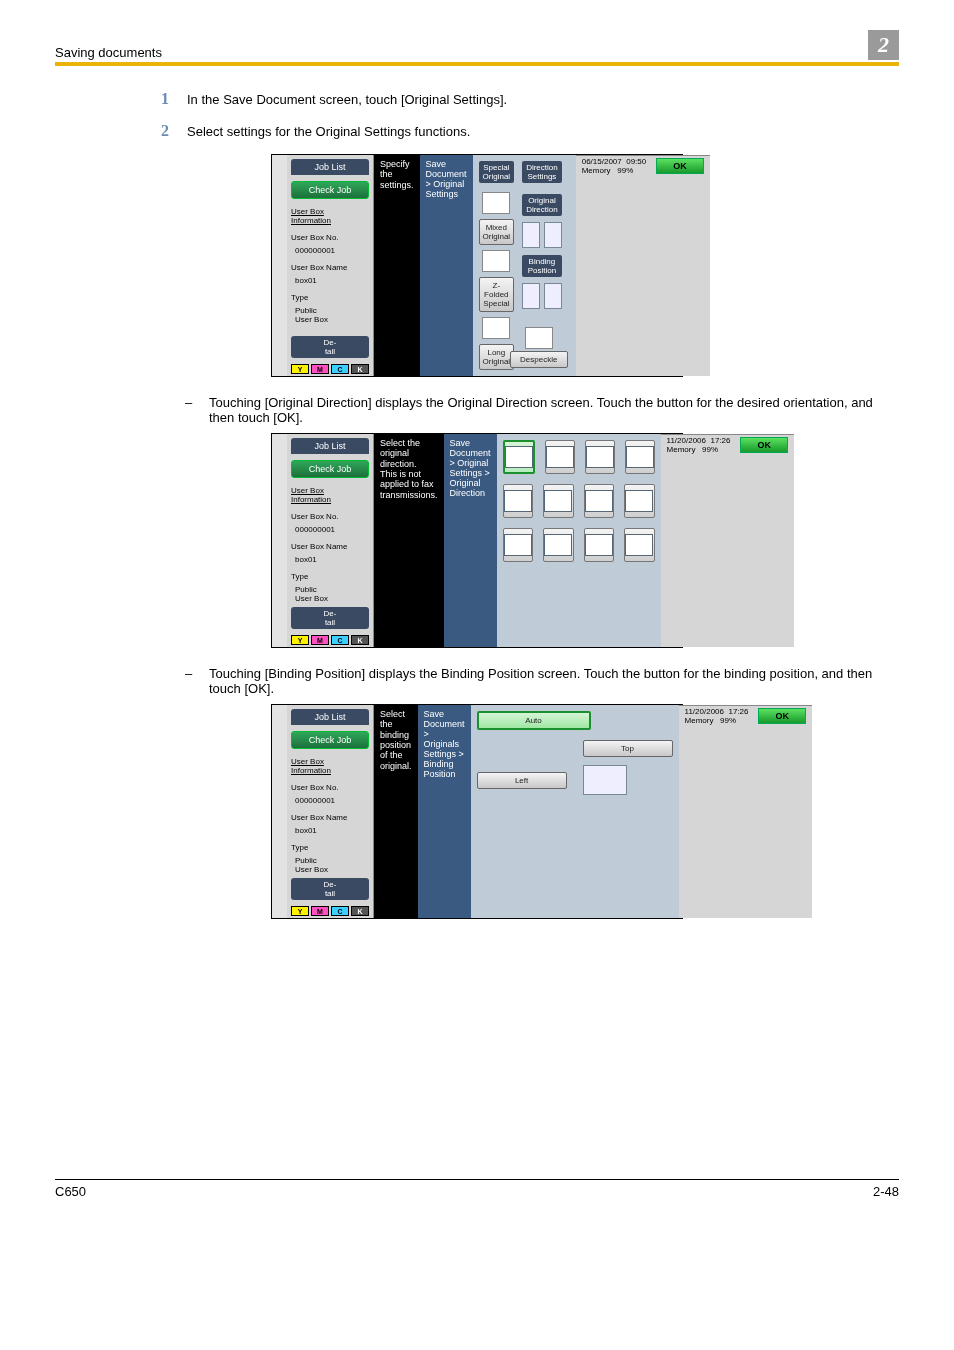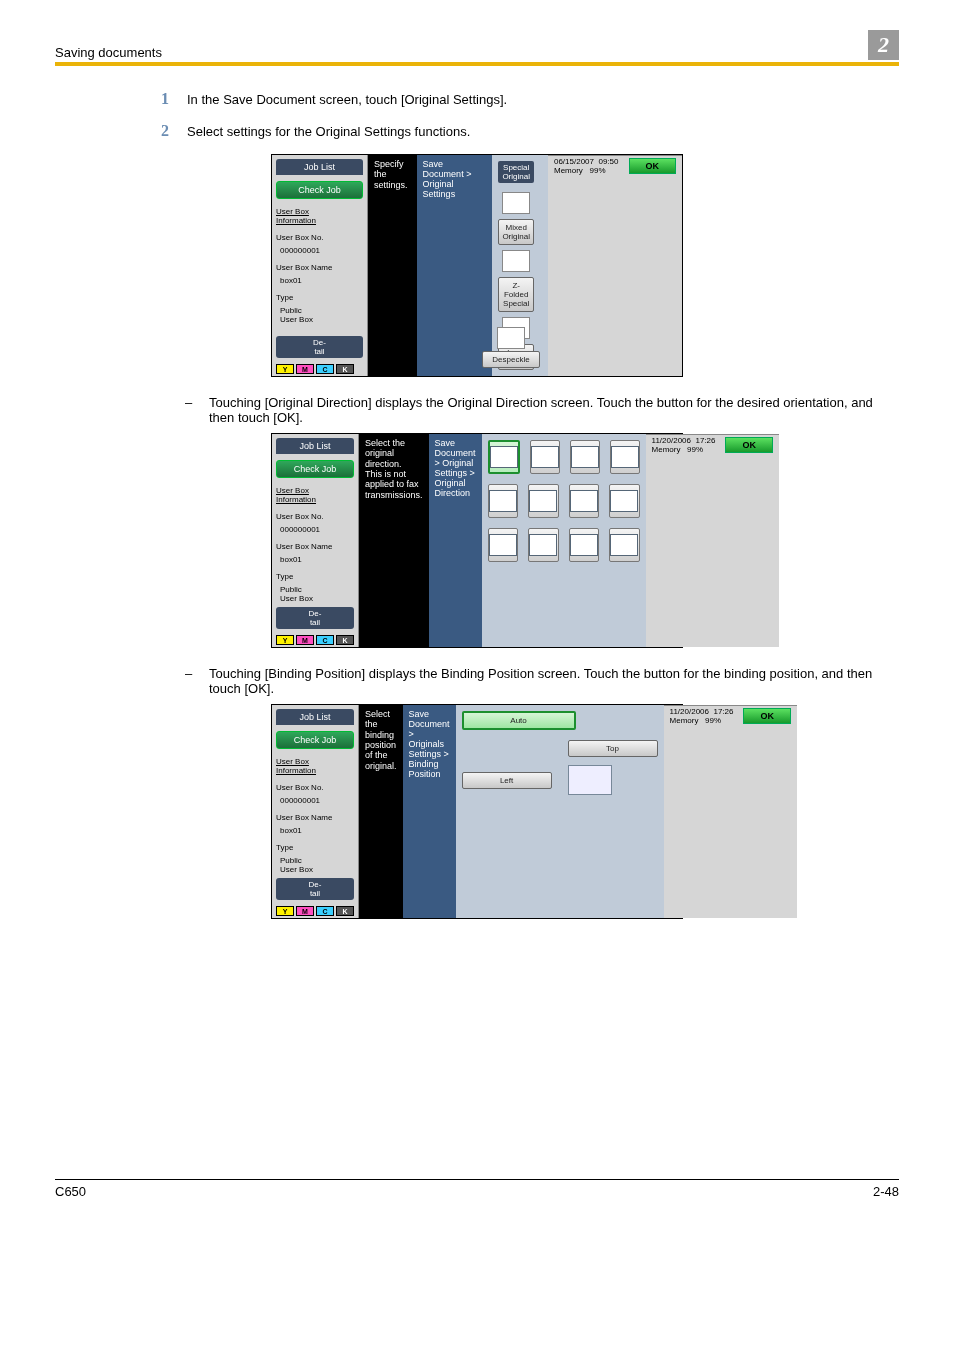--- a/index.html
+++ b/index.html
@@ -18,21 +18,21 @@
   .steps { margin-left: 100px; }
   .step { display: flex; gap: 18px; margin-bottom: 14px; }
   .step-num { color: #6b8db3; font-weight: bold; font-size: 16px; width: 14px; text-align: right; font-family: "Times New Roman", serif; }
   .step-txt { padding-top: 2px; }
   .sub { display: flex; gap: 14px; margin: 10px 0 8px 130px; }
   .sub-dash { width: 10px; }
   .sub-txt { flex: 1; }
 
   
   .dev { width: 412px; margin: 6px auto 18px auto; border: 1px solid #000; background: #e3e3e3; font-size: 9px; }
-  .dev-row { display: flex; }
+  .dev-row { display: flex; padding-left: 15px; }
   .dev-left { width: 96px; background: #d6d6d6; border-right: 1px solid #888; padding: 4px 4px 0 4px; display: flex; flex-direction: column; gap: 4px; }
   .dev-right { flex: 1; display: flex; flex-direction: row; }
   .tab-job { background: #3a4a62; color: #fff; text-align: center; padding: 3px 0; border-radius: 3px 3px 0 0; font-size: 9px; }
   .tab-check { background: linear-gradient(#2fa85a,#1c6f3a); color: #fff; text-align: center; padding: 3px 0; border: 1px solid #0b3; border-radius: 3px; margin-top: 2px; }
   .info-label { font-size: 8px; color: #000; margin-top: 4px; text-decoration: underline; }
   .info-val { font-size: 8px; color: #000; margin-left: 4px; }
   .detail-btn { background: #3a4a62; color: #fff; text-align: center; padding: 2px 0; border-radius: 3px; margin-top: auto; font-size: 8px; }
   .toner { display: flex; gap: 2px; padding: 2px 0; }
   .ton { width: 18px; height: 10px; border: 1px solid #000; display: flex; align-items: center; justify-content: center; font-size: 7px; font-weight: bold; }
   .ty { background: #fff200; } .tm { background: #ff4fc1; } .tc { background: #3bd0ff; } .tk { background: #555; color: #fff; }
@@ -120,20 +120,33 @@
 Original</div>
           <div class="ico"></div>
           <div class="gbtn">Mixed Original</div>
           <div class="ico"></div>
           <div class="gbtn" style="white-space:pre-line;">Z-Folded
 Special</div>
           <div class="ico"></div>
           <div class="gbtn" style="white-space:pre-line;">Long
 Original</div>
         </div>
+        <div class="p1col">
+          <div class="col-head">Direction Settings</div>
+          <div class="sec-label">Original Direction</div>
+          <div class="dir-pair">
+            <div class="sq"></div>
+            <div class="sq"></div>
+          </div>
+          <div class="sec-label">Binding Position</div>
+          <div class="dir-pair">
+            <div class="sq"></div>
+            <div class="sq"></div>
+          </div>
+        </div>
         <div class="p1col" style="max-width:70px;"></div>
         <div class="despk">
           <div class="ico"></div>
           <div class="gbtn">Despeckle</div>
         </div>
       </div>
       <div class="foot">
         <div class="foot-left">
           <span>06/15/2007</span>&nbsp;&nbsp;<span>09:50</span><br>
           <span>Memory</span>&nbsp;&nbsp;&nbsp;<span>99%</span>

